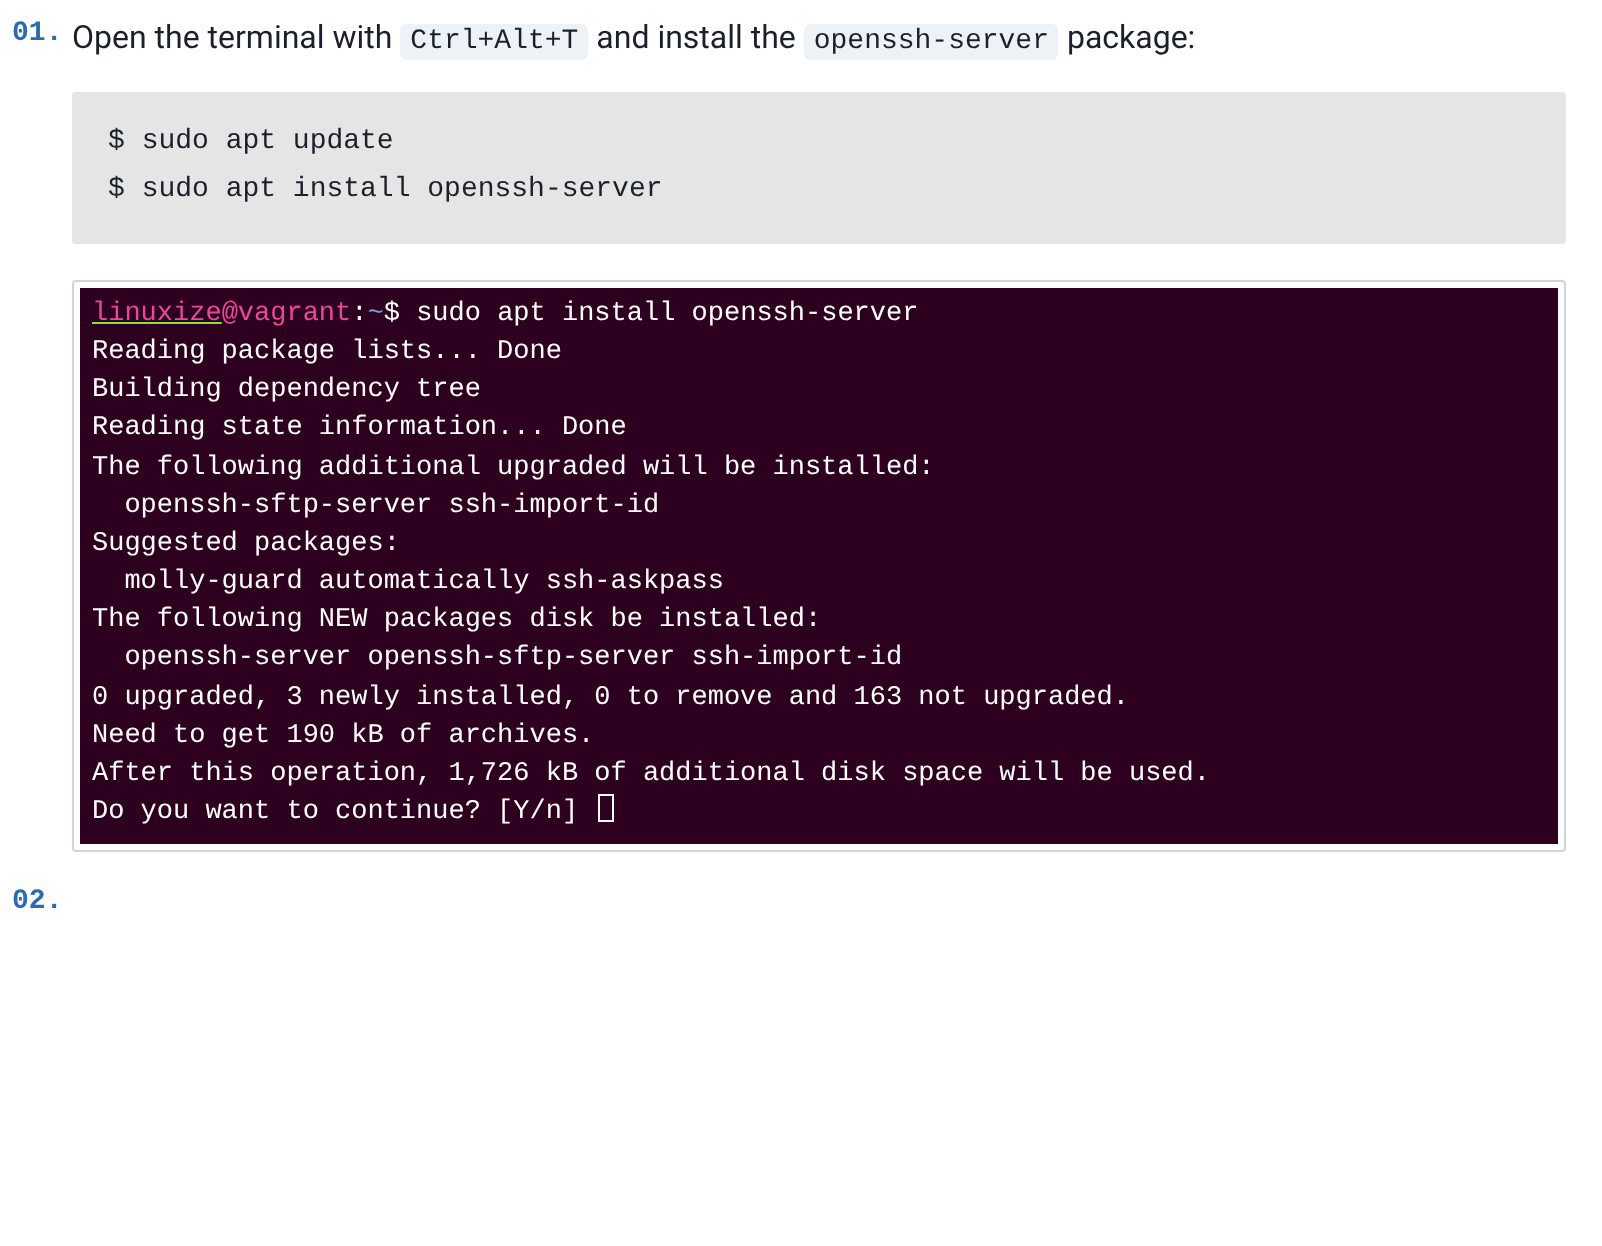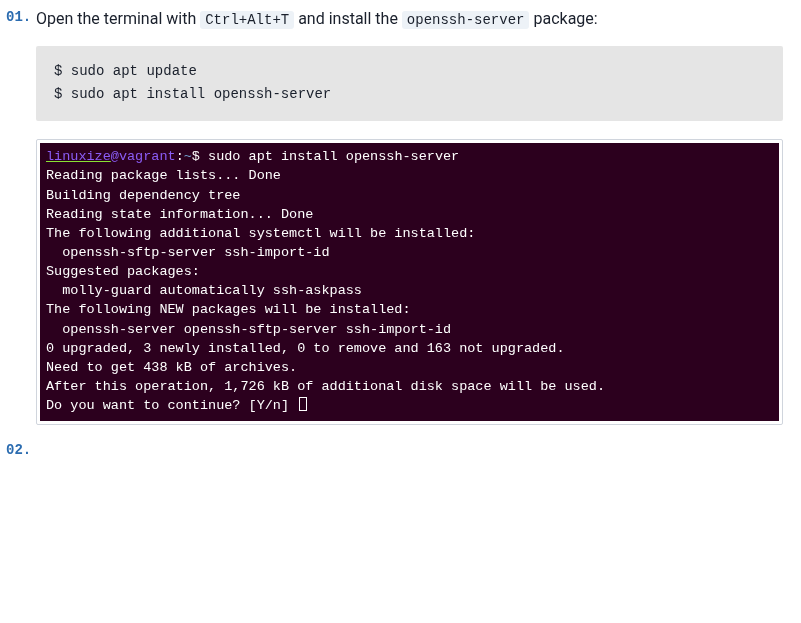--- a/index.html
+++ b/index.html
@@ -69,21 +69,21 @@
   .terminal {
     background: #2c001e;
     color: #ffffff;
     font-family: "SFMono-Regular", Consolas, "Liberation Mono", Menlo, monospace;
     font-size: 13.5px;
     line-height: 1.42;
     padding: 4px 6px 6px 6px;
     white-space: pre;
     overflow-x: auto;
   }
-  .t-user { color: #8b5cf6; }
+  .t-user { color: #ec4899; }
   .t-path { color: #729fcf; }
   .t-u { text-decoration: underline; text-decoration-color: #8ae234; }
   .t-cursor {
     display: inline-block;
     width: 8px;
     height: 14px;
     border: 1px solid #ffffff;
     vertical-align: -2px;
     margin-left: 2px;
   }
@@ -99,28 +99,28 @@
     </div>
 
     <div class="code-block"><div class="code-line" data-prompt="$">sudo apt update</div><div class="code-line" data-prompt="$">sudo apt install openssh-server</div></div>
 
 
     <div class="terminal-wrap">
       <div class="terminal"><span class="t-user"><span class="t-u">linuxize</span>@<span>vagrant</span></span>:<span class="t-path">~</span>$ <span>sudo apt install openssh-server</span>
 <span>Reading package lists... Done</span>
 <span>Building dependency tree</span>
 <span>Reading state information... Done</span>
-<span>The following additional systemctl will be installed:</span>
+<span>The following additional upgraded will be installed:</span>
 <span>  openssh-sftp-server ssh-import-id</span>
 <span>Suggested packages:</span>
 <span>  molly-guard automatically ssh-askpass</span>
-<span>The following NEW packages will be installed:</span>
+<span>The following NEW packages disk be installed:</span>
 <span>  openssh-server openssh-sftp-server ssh-import-id</span>
 <span>0 upgraded, 3 newly installed, 0 to remove and 163 not upgraded.</span>
-<span>Need to get 438 kB of archives.</span>
+<span>Need to get 190 kB of archives.</span>
 <span>After this operation, 1,726 kB of additional disk space will be used.</span>
 <span>Do you want to continue? [Y/n] </span><span class="t-cursor"></span></div>
     </div>
   </li>
 
   <li>
   </li>
 
 </ol>
 

